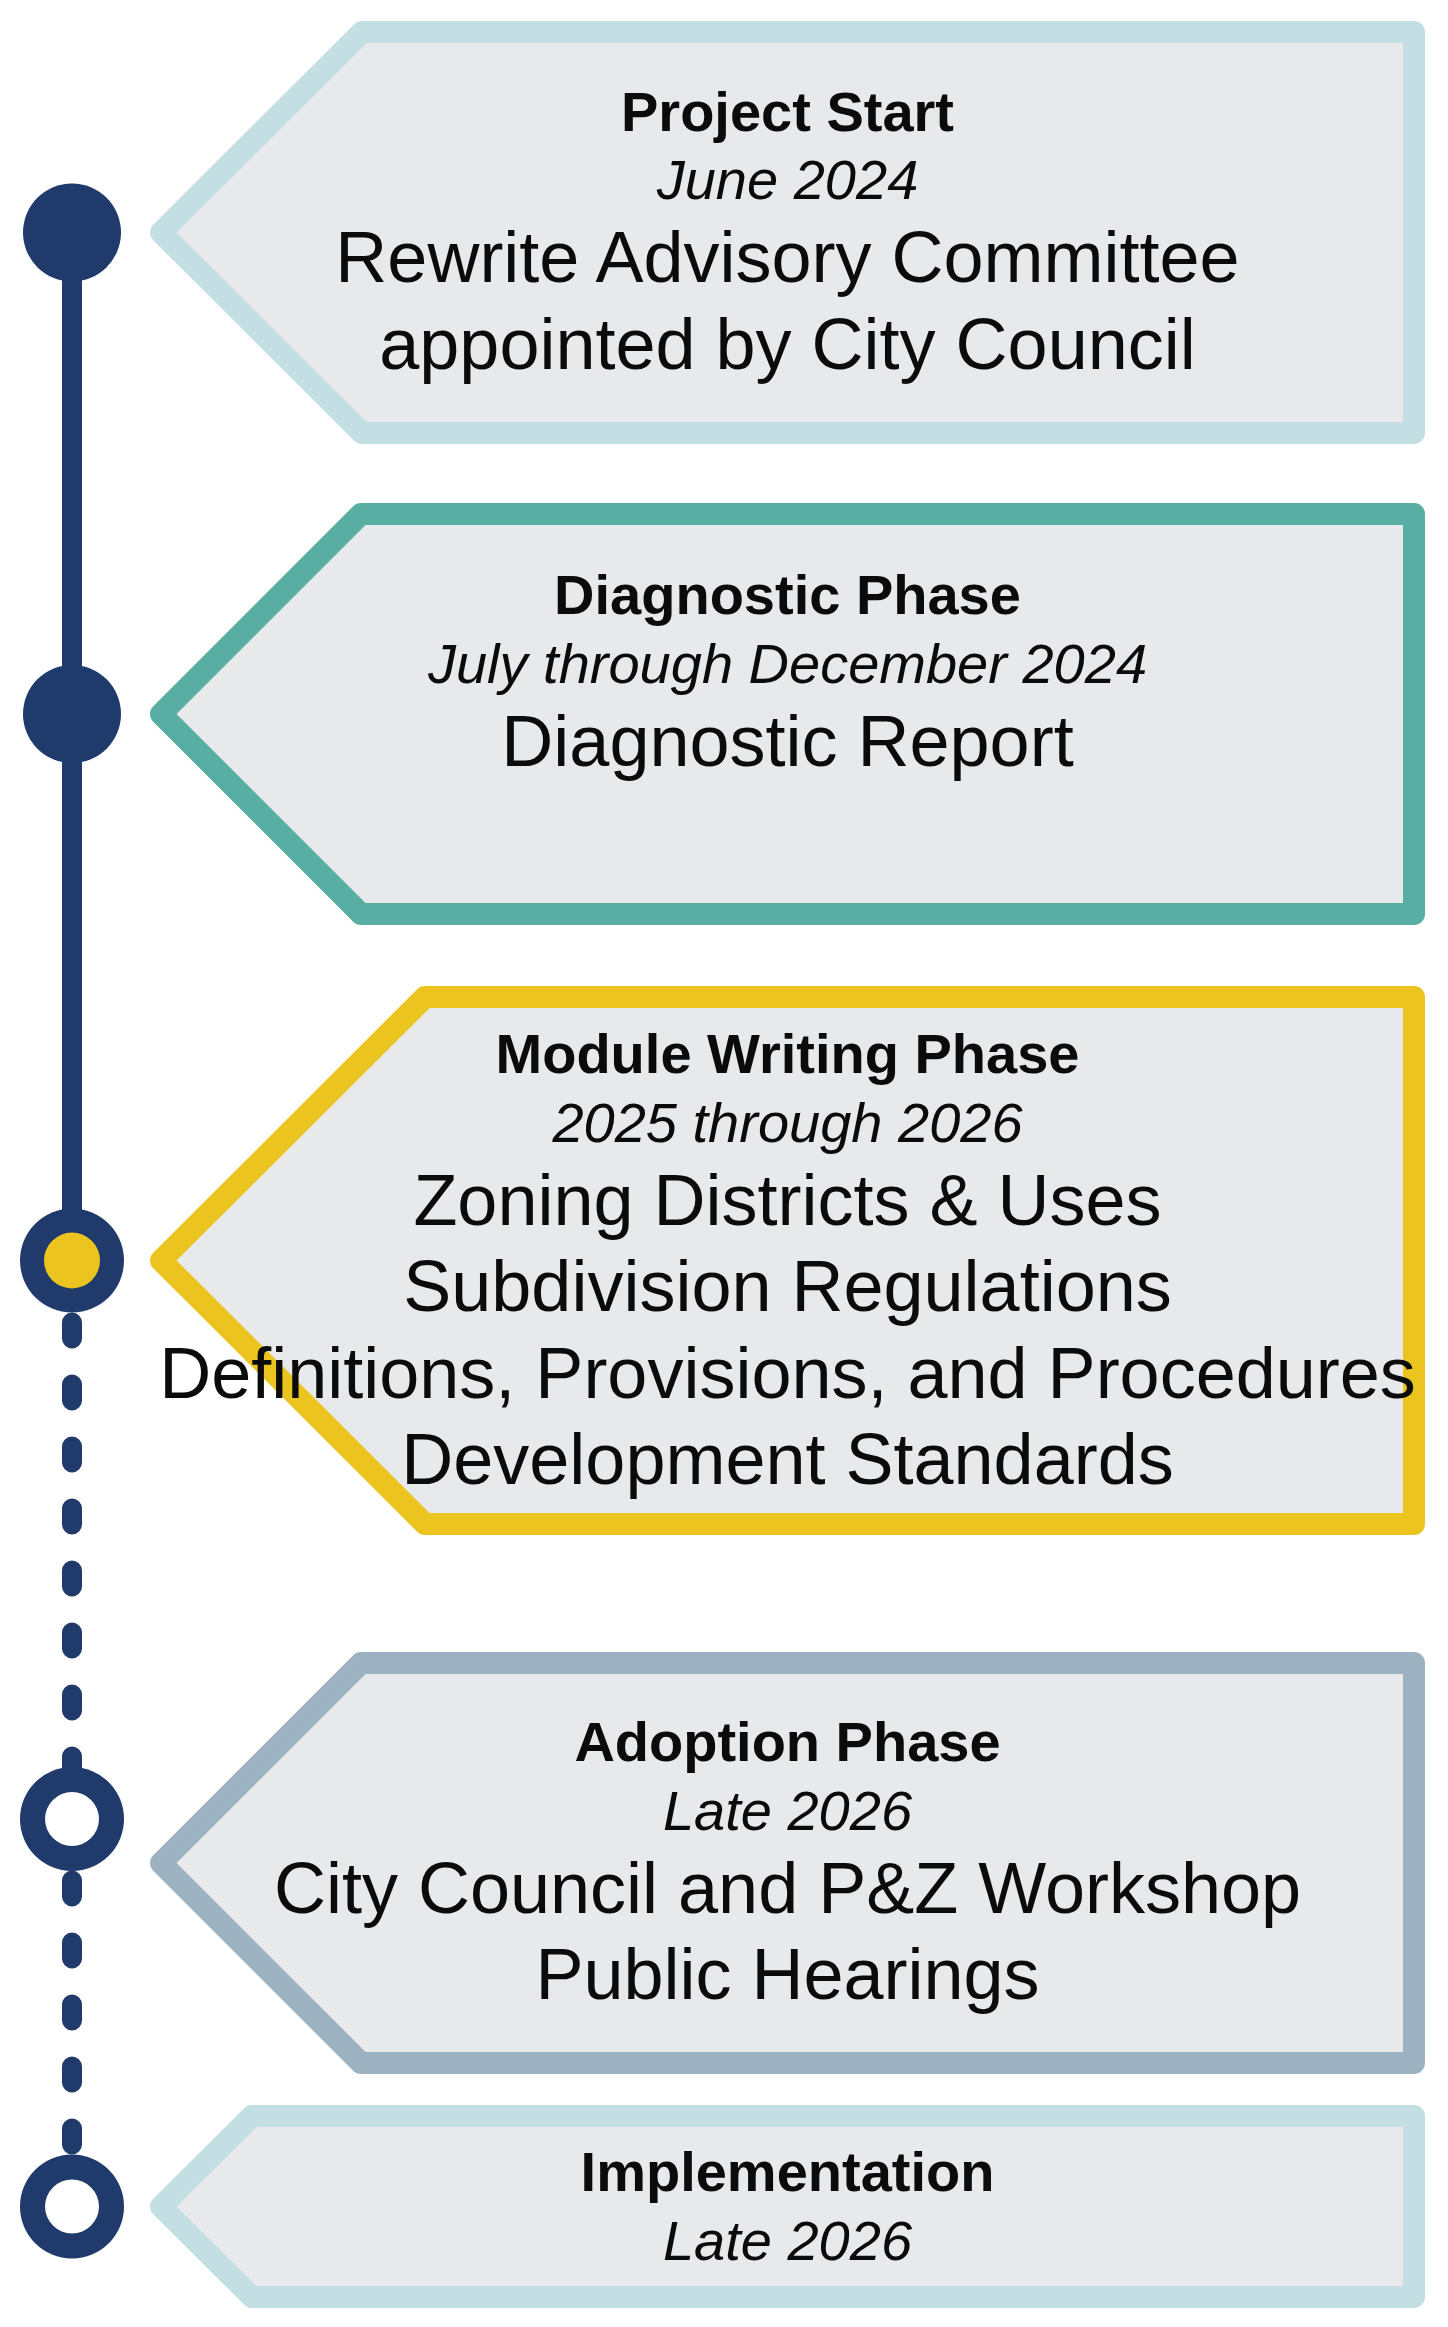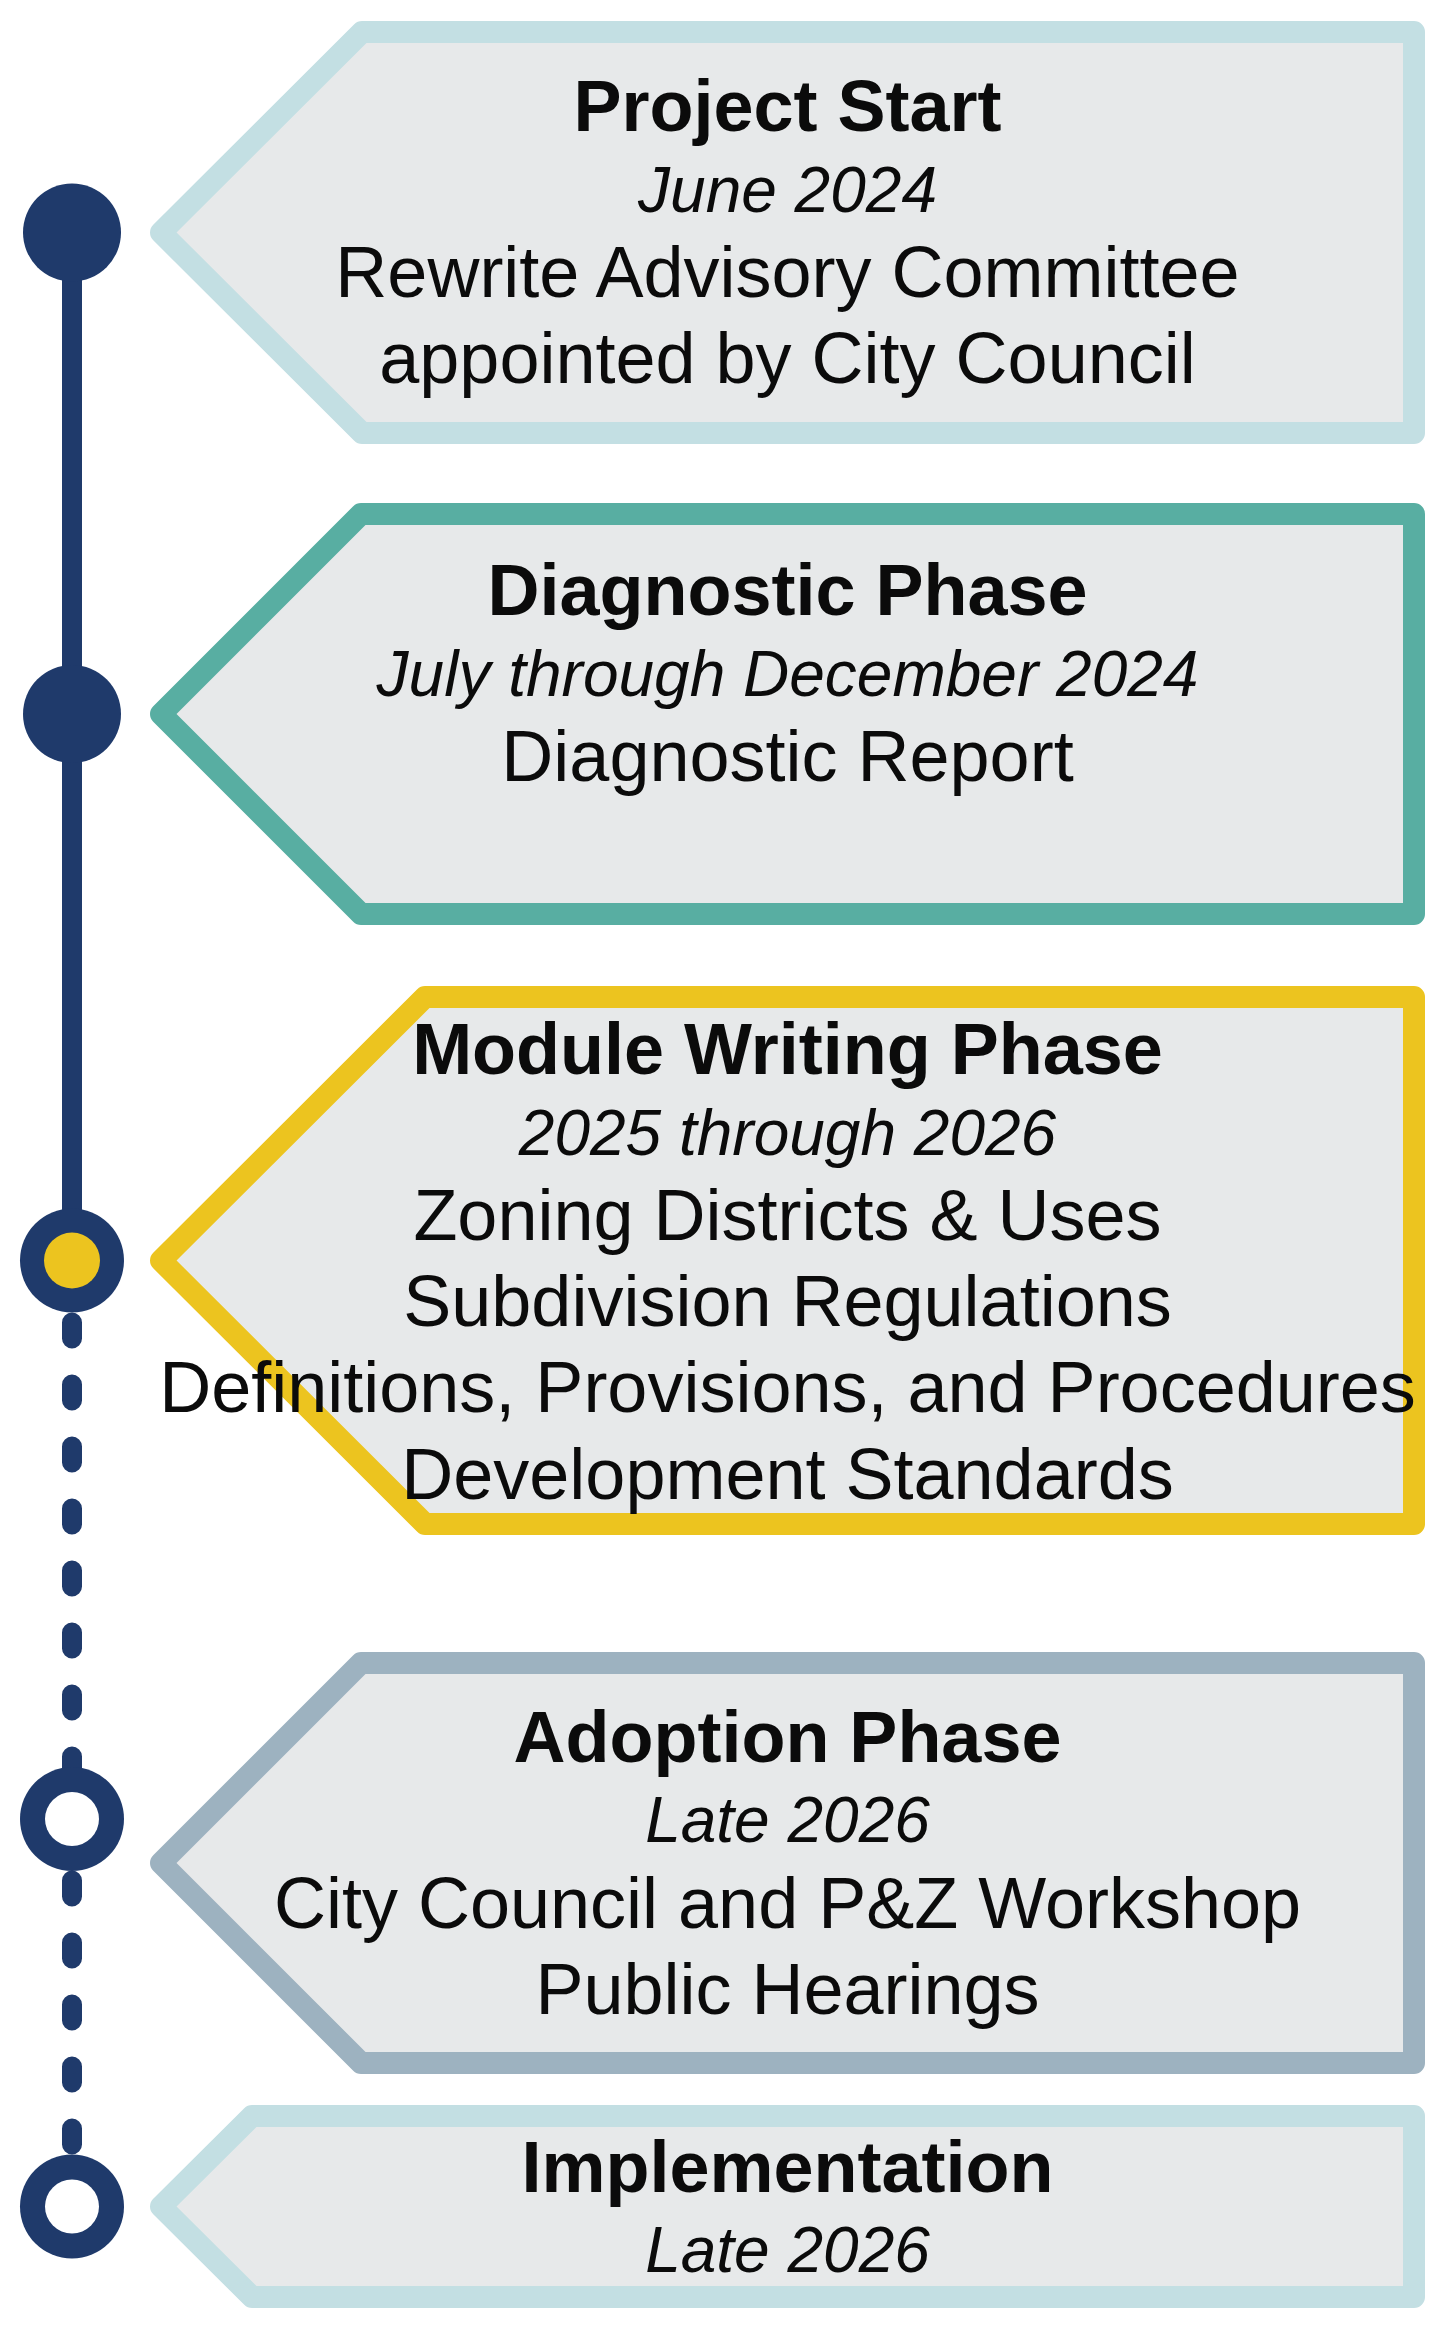--- a/index.html
+++ b/index.html
@@ -8,22 +8,22 @@
     font-family:"Liberation Sans","DejaVu Sans",sans-serif;overflow:hidden;
   }
   .connector{position:absolute;left:0;top:0;}
   .banner{position:absolute;left:150px;width:1275px;}
   .banner > svg{position:absolute;left:0;top:0;overflow:visible;}
   .banner-text{
     position:absolute;left:0;top:0;right:0;bottom:0;
     display:flex;flex-direction:column;justify-content:center;align-items:center;
     text-align:center;color:#0b0b0b;
   }
-  .t-title{font-size:72px;font-weight:bold;line-height:1.22;}
-  .t-date{font-size:64px;font-style:italic;line-height:1.22;}
+  .t-title{font-size:56px;font-weight:bold;line-height:1.22;}
+  .t-date{font-size:56px;font-style:italic;line-height:1.22;}
   .t-item{font-size:72px;line-height:1.2;}
 </style>
 </head>
 <body>
 
 <div class="canvas">
   <svg id="connector" class="connector" width="1448" height="2327" viewBox="0 0 1448 2327">
       <line x1="72" x2="72" y1="232.5" y2="1260.5" stroke="#1f3a6b" stroke-width="20"></line>
       <line x1="72" x2="72" y1="1260.5" y2="2206.5" stroke="#1f3a6b" stroke-width="20" stroke-dasharray="16 46" stroke-linecap="round"></line>
       <circle cx="72" cy="232.5" r="49" fill="#1f3a6b"></circle>

